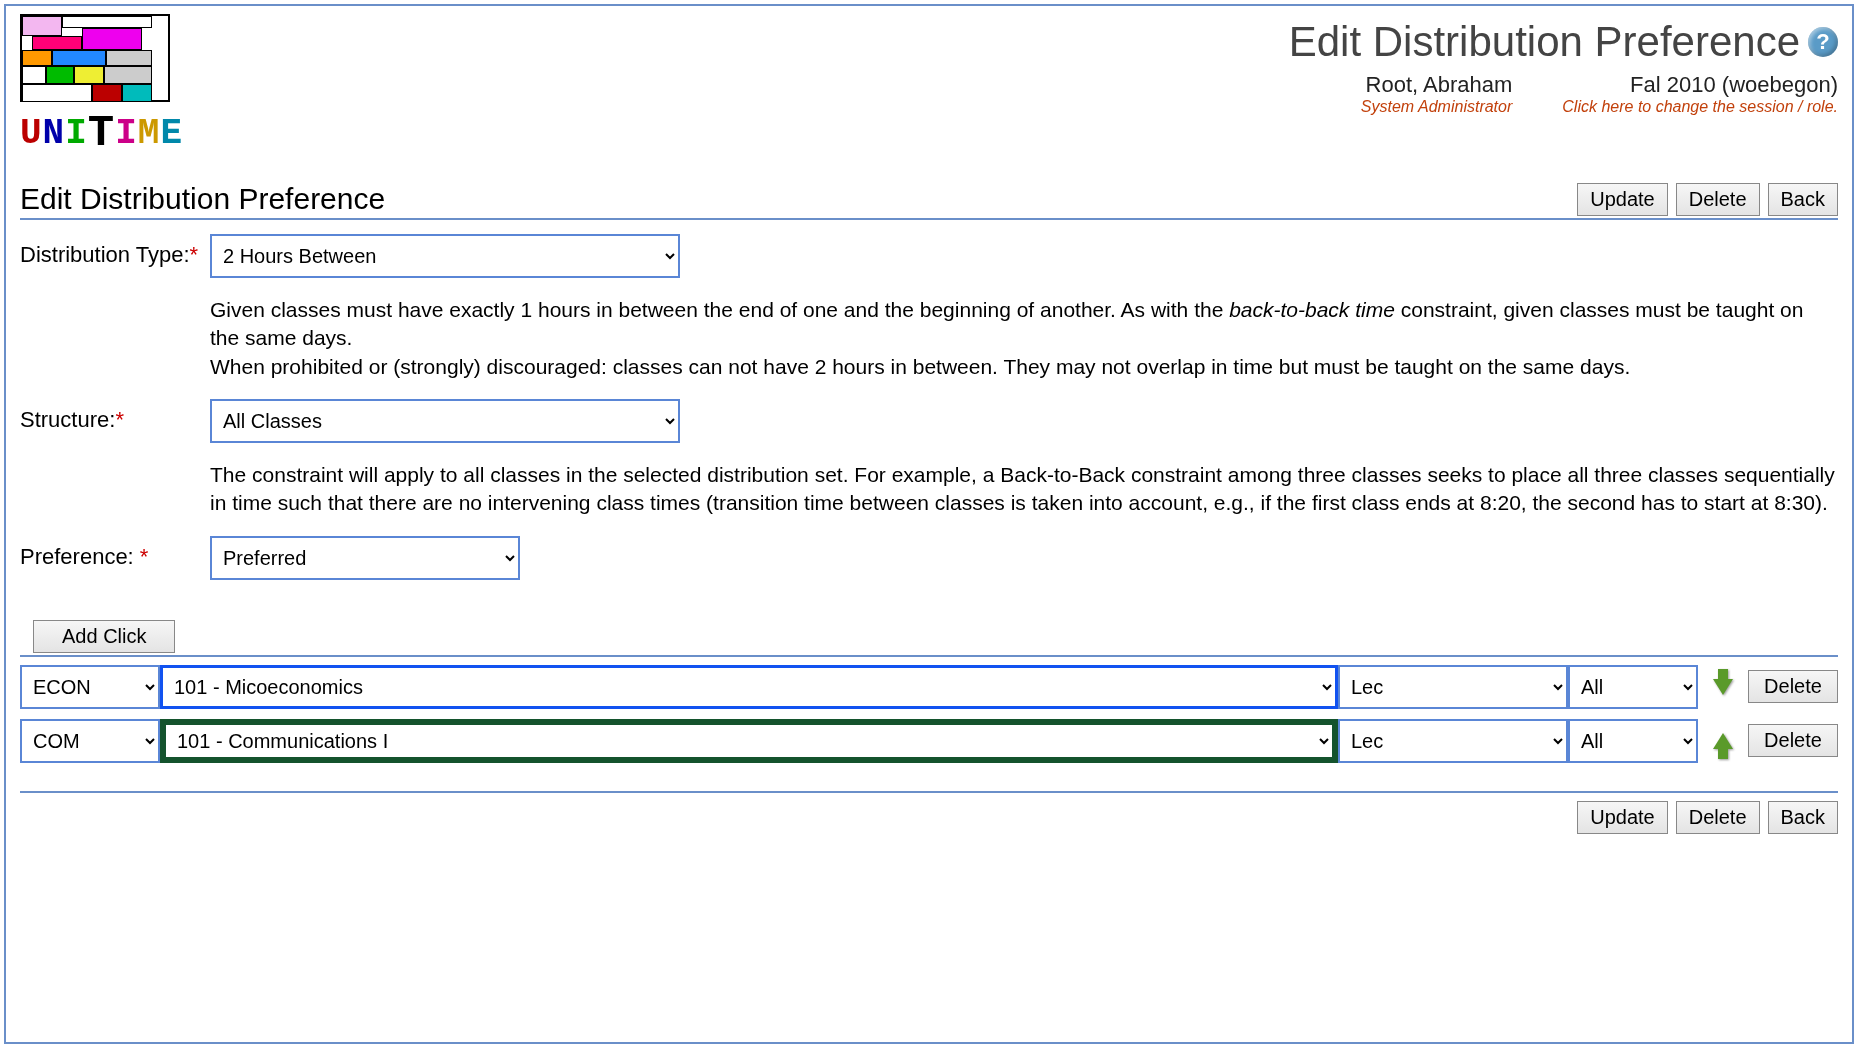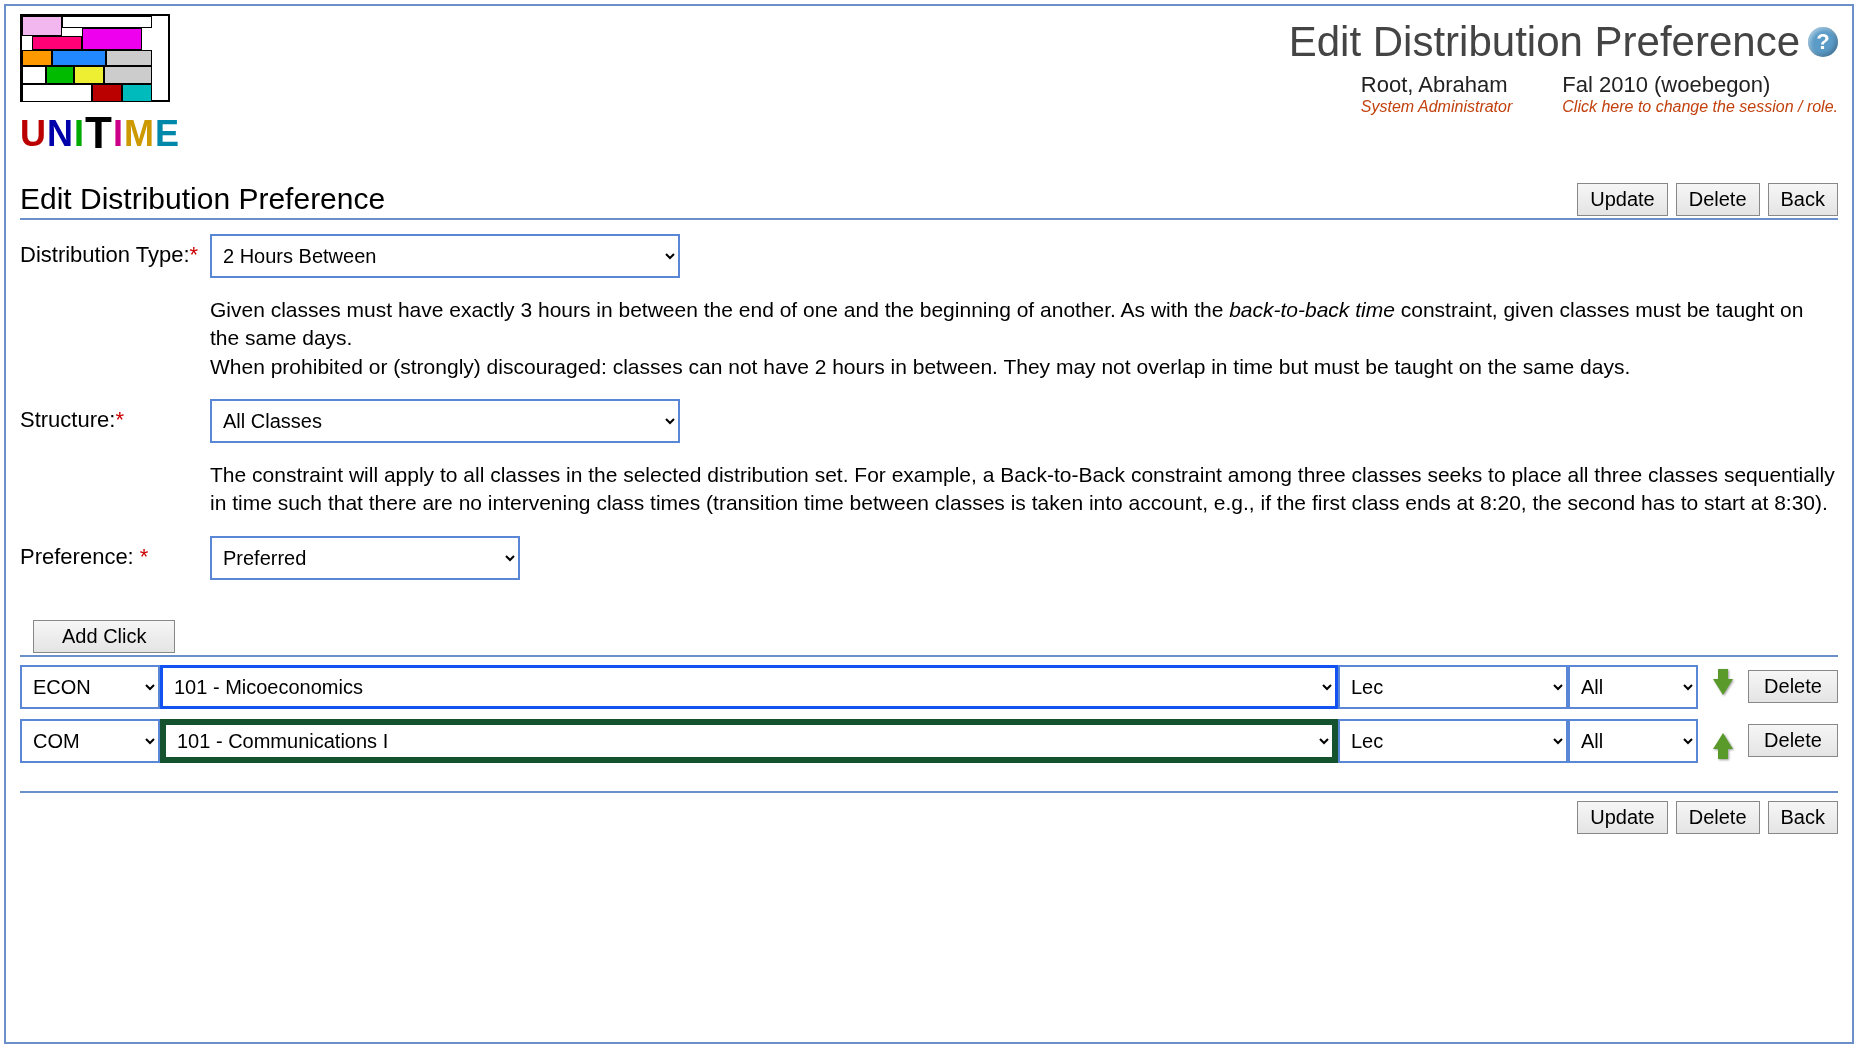--- a/index.html
+++ b/index.html
@@ -33,20 +33,21 @@
     height: 88px;
     border: 2px solid #000;
     position: relative;
     background: #fff;
   }
   .grid-logo .cell { position:absolute; }
   .unitime {
     font-size: 36px;
     font-weight: bold;
     letter-spacing: 1px;
+    font-family: Liberation Mono, monospace;
   }
   .unitime .u1 { color:#b00; }
   .unitime .n  { color:#00a; font-variant: small-caps;}
   .unitime .i  { color:#0a0; }
   .unitime .t  { color:#000; font-size:44px; vertical-align:-2px;}
   .unitime .i2 { color:#c08; }
   .unitime .m  { color:#c90; font-variant: small-caps;}
   .unitime .e  { color:#08a; font-variant: small-caps;}
 
   .header-right {
@@ -62,21 +63,21 @@
   }
   .help-icon {
     width: 30px; height:30px; border-radius:50%;
     background: #5a9bc7;
     color:#fff; font-weight:bold;
     display:inline-flex; align-items:center; justify-content:center;
     font-size:22px;
     box-shadow: inset -2px -2px 4px rgba(0,0,0,.25), inset 2px 2px 4px rgba(255,255,255,.5);
   }
   .meta-row { display:flex; justify-content:flex-end; gap:50px; margin-top:6px;}
-  .meta-block { text-align:left; }
+  .meta-block { text-align:right; }
   .meta-main { font-size:22px; color:#222;}
   .meta-sub  { font-size:16px; color:#c2410c; font-style:italic;}
   .meta-sub.link { cursor:pointer; }
 
   .section-head {
     display:flex; align-items:flex-end; justify-content:space-between;
     border-bottom: 2px solid #6a8fc9;
     padding-bottom: 2px;
     margin-top: 24px;
   }
@@ -216,21 +217,21 @@
       <span>Distribution Type:</span><span class="req">*</span>
     </div>
     <div>
       <select class="sys wide">
         <option>2 Hours Between</option>
       </select>
     </div>
 
     <div></div>
     <div class="desc">
-      <span>Given classes must have exactly 3 hours in between the end of one and the beginning of another. As with the </span><em>back-to-back time</em><span> constraint, given classes must be taught on the same days.</span><br>
+      <span>Given classes must have exactly 1 hours in between the end of one and the beginning of another. As with the </span><em>back-to-back time</em><span> constraint, given classes must be taught on the same days.</span><br>
       <span>When prohibited or (strongly) discouraged: classes can not have 2 hours in between. They may not overlap in time but must be taught on the same days.</span>
     </div>
 
     <div class="label">
       <span>Structure:</span><span class="req">*</span>
     </div>
     <div>
       <select class="sys wide">
         <option>All Classes</option>
       </select>

